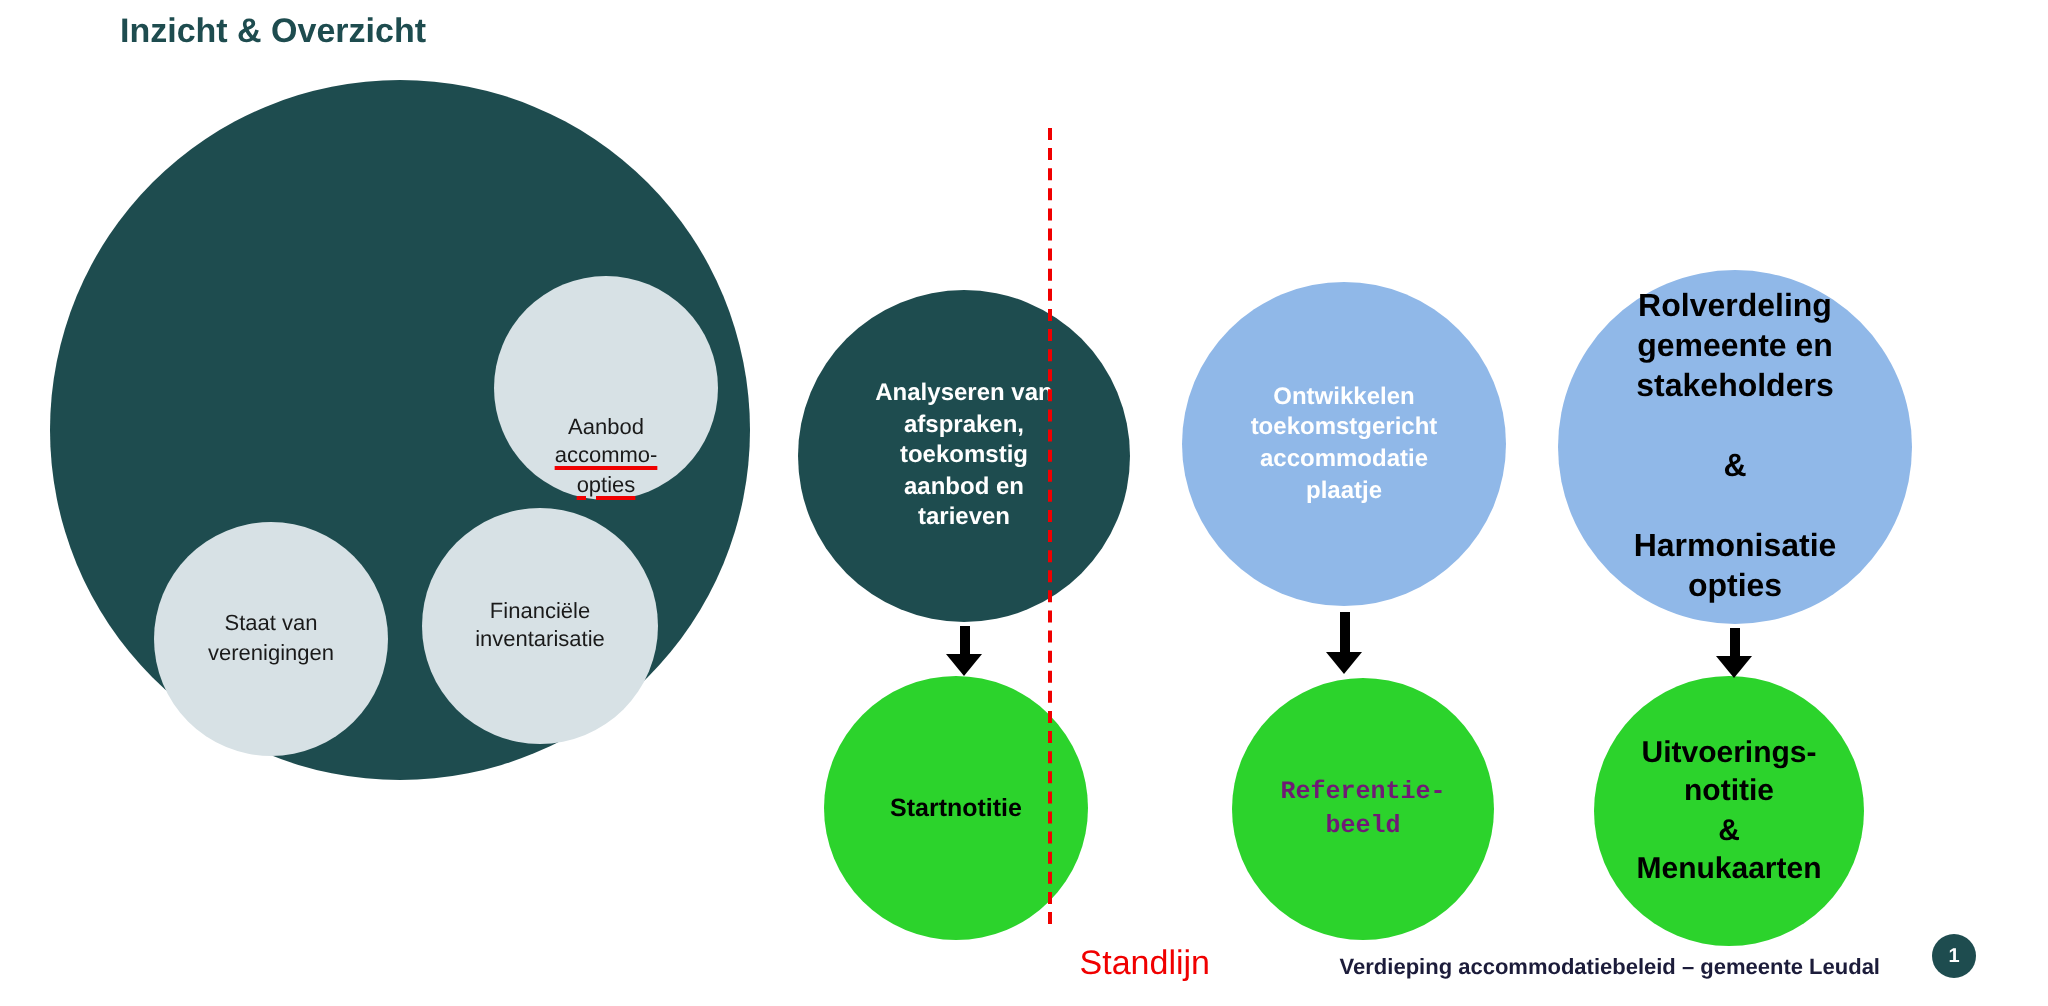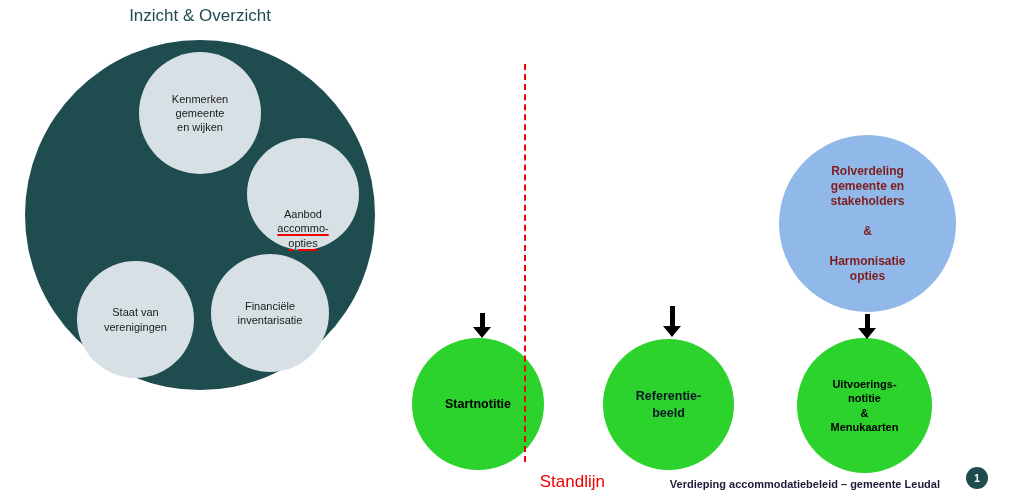--- a/index.html
+++ b/index.html
@@ -19,22 +19,22 @@
     align-items: center;
     justify-content: center;
     text-align: center;
     box-sizing: border-box;
   }
   .label { white-space: pre-line; }
 
   
   .title-left {
     left: 60px; top: 6px; width: 280px;
-    text-align: center;
-    font-size: 17px; font-weight: normal;
+    text-align: left;
+    font-size: 17px; font-weight: bold;
     color: var(--dark-teal, #1e4c4f);
   }
   .title-right {
     left: 610px; top: 90px; width: 300px;
     text-align: center;
     font-size: 17px; font-weight: bold;
     color: var(--light-blue, #90b8e8);
   }
 
   
@@ -85,33 +85,33 @@
     z-index: 5;
   }
 
   
   .circle-ontwikkelen {
     left: 591px; top: 141px; width: 162px; height: 162px;
     background: var(--light-blue, #90b8e8);
     color: #ffffff; font-weight: bold; font-size: 12px; line-height: 1.3;
   }
   .circle-referentie {
-    left: 603px; top: 339px; width: 131px; height: 131px;
+    left: 616px; top: 339px; width: 131px; height: 131px;
     background: var(--green, #2cd32c);
-    color: #0f172a; font-weight: bold; font-size: 12.5px; line-height: 1.3;
+    color: #701a75; font-weight: bold; font-size: 12.5px; line-height: 1.3; font-family: Liberation Mono, monospace;
   }
   .circle-rolverdeling {
     left: 779px; top: 135px; width: 177px; height: 177px;
     background: var(--light-blue, #90b8e8);
-    color: #7f1d1d; font-weight: bold; font-size: 12px; line-height: 1.25;
+    color: #000000; font-weight: bold; font-size: 16px; line-height: 1.25;
   }
   .circle-uitvoerings {
     left: 797px; top: 338px; width: 135px; height: 135px;
     background: var(--green, #2cd32c);
-    color: #000000; font-weight: bold; font-size: 11px; line-height: 1.3;
+    color: #000000; font-weight: bold; font-size: 15px; line-height: 1.3;
   }
 
   
   .arrow {
     position: absolute;
     width: 18px;
     display: flex;
     flex-direction: column;
     align-items: center;
     z-index: 3;
@@ -142,57 +142,65 @@
 </style>
 </head>
 <body>
 
 <div class="slide">
 
   <div class="abs title-left">Inzicht &amp; Overzicht</div>
 
   <div class="circle big-circle"></div>
 
-  <div class="circle bubble bubble-kenmerken">
-      <span class="label">Kenmerken
-gemeente
-en wijken</span>
-    </div>
 
 
   <div class="circle bubble bubble-aanbod">
       <div class="label"><span>Aanbod
 </span><span class="spell-underline">accommo-
 opties</span></div>
     </div>
 
   <div class="circle bubble bubble-financiele">
       <span class="label">Financiële
 inventarisatie</span>
     </div>
 
   <div class="circle bubble bubble-staat">
       <span class="label">Staat van
 verenigingen</span>
     </div>
 
+  <div class="circle circle-analyse">
+      <span class="label">Analyseren van
+afspraken,
+toekomstig
+aanbod en
+tarieven</span>
+    </div>
 
   <div class="arrow arrow-1">
       <div class="stem"></div>
       <div class="head"></div>
     </div>
 
   <div class="circle circle-start">
       <span class="label">Startnotitie</span>
     </div>
 
   <div class="abs stand-line"></div>
   <div class="abs standlijn-label">Standlijn</div>
 
 
+  <div class="circle circle-ontwikkelen">
+      <span class="label">Ontwikkelen
+toekomstgericht
+accommodatie
+plaatje</span>
+    </div>
 
   <div class="arrow arrow-2">
       <div class="stem"></div>
       <div class="head"></div>
     </div>
 
   <div class="circle circle-referentie">
       <span class="label">Referentie-
 beeld</span>
     </div>

